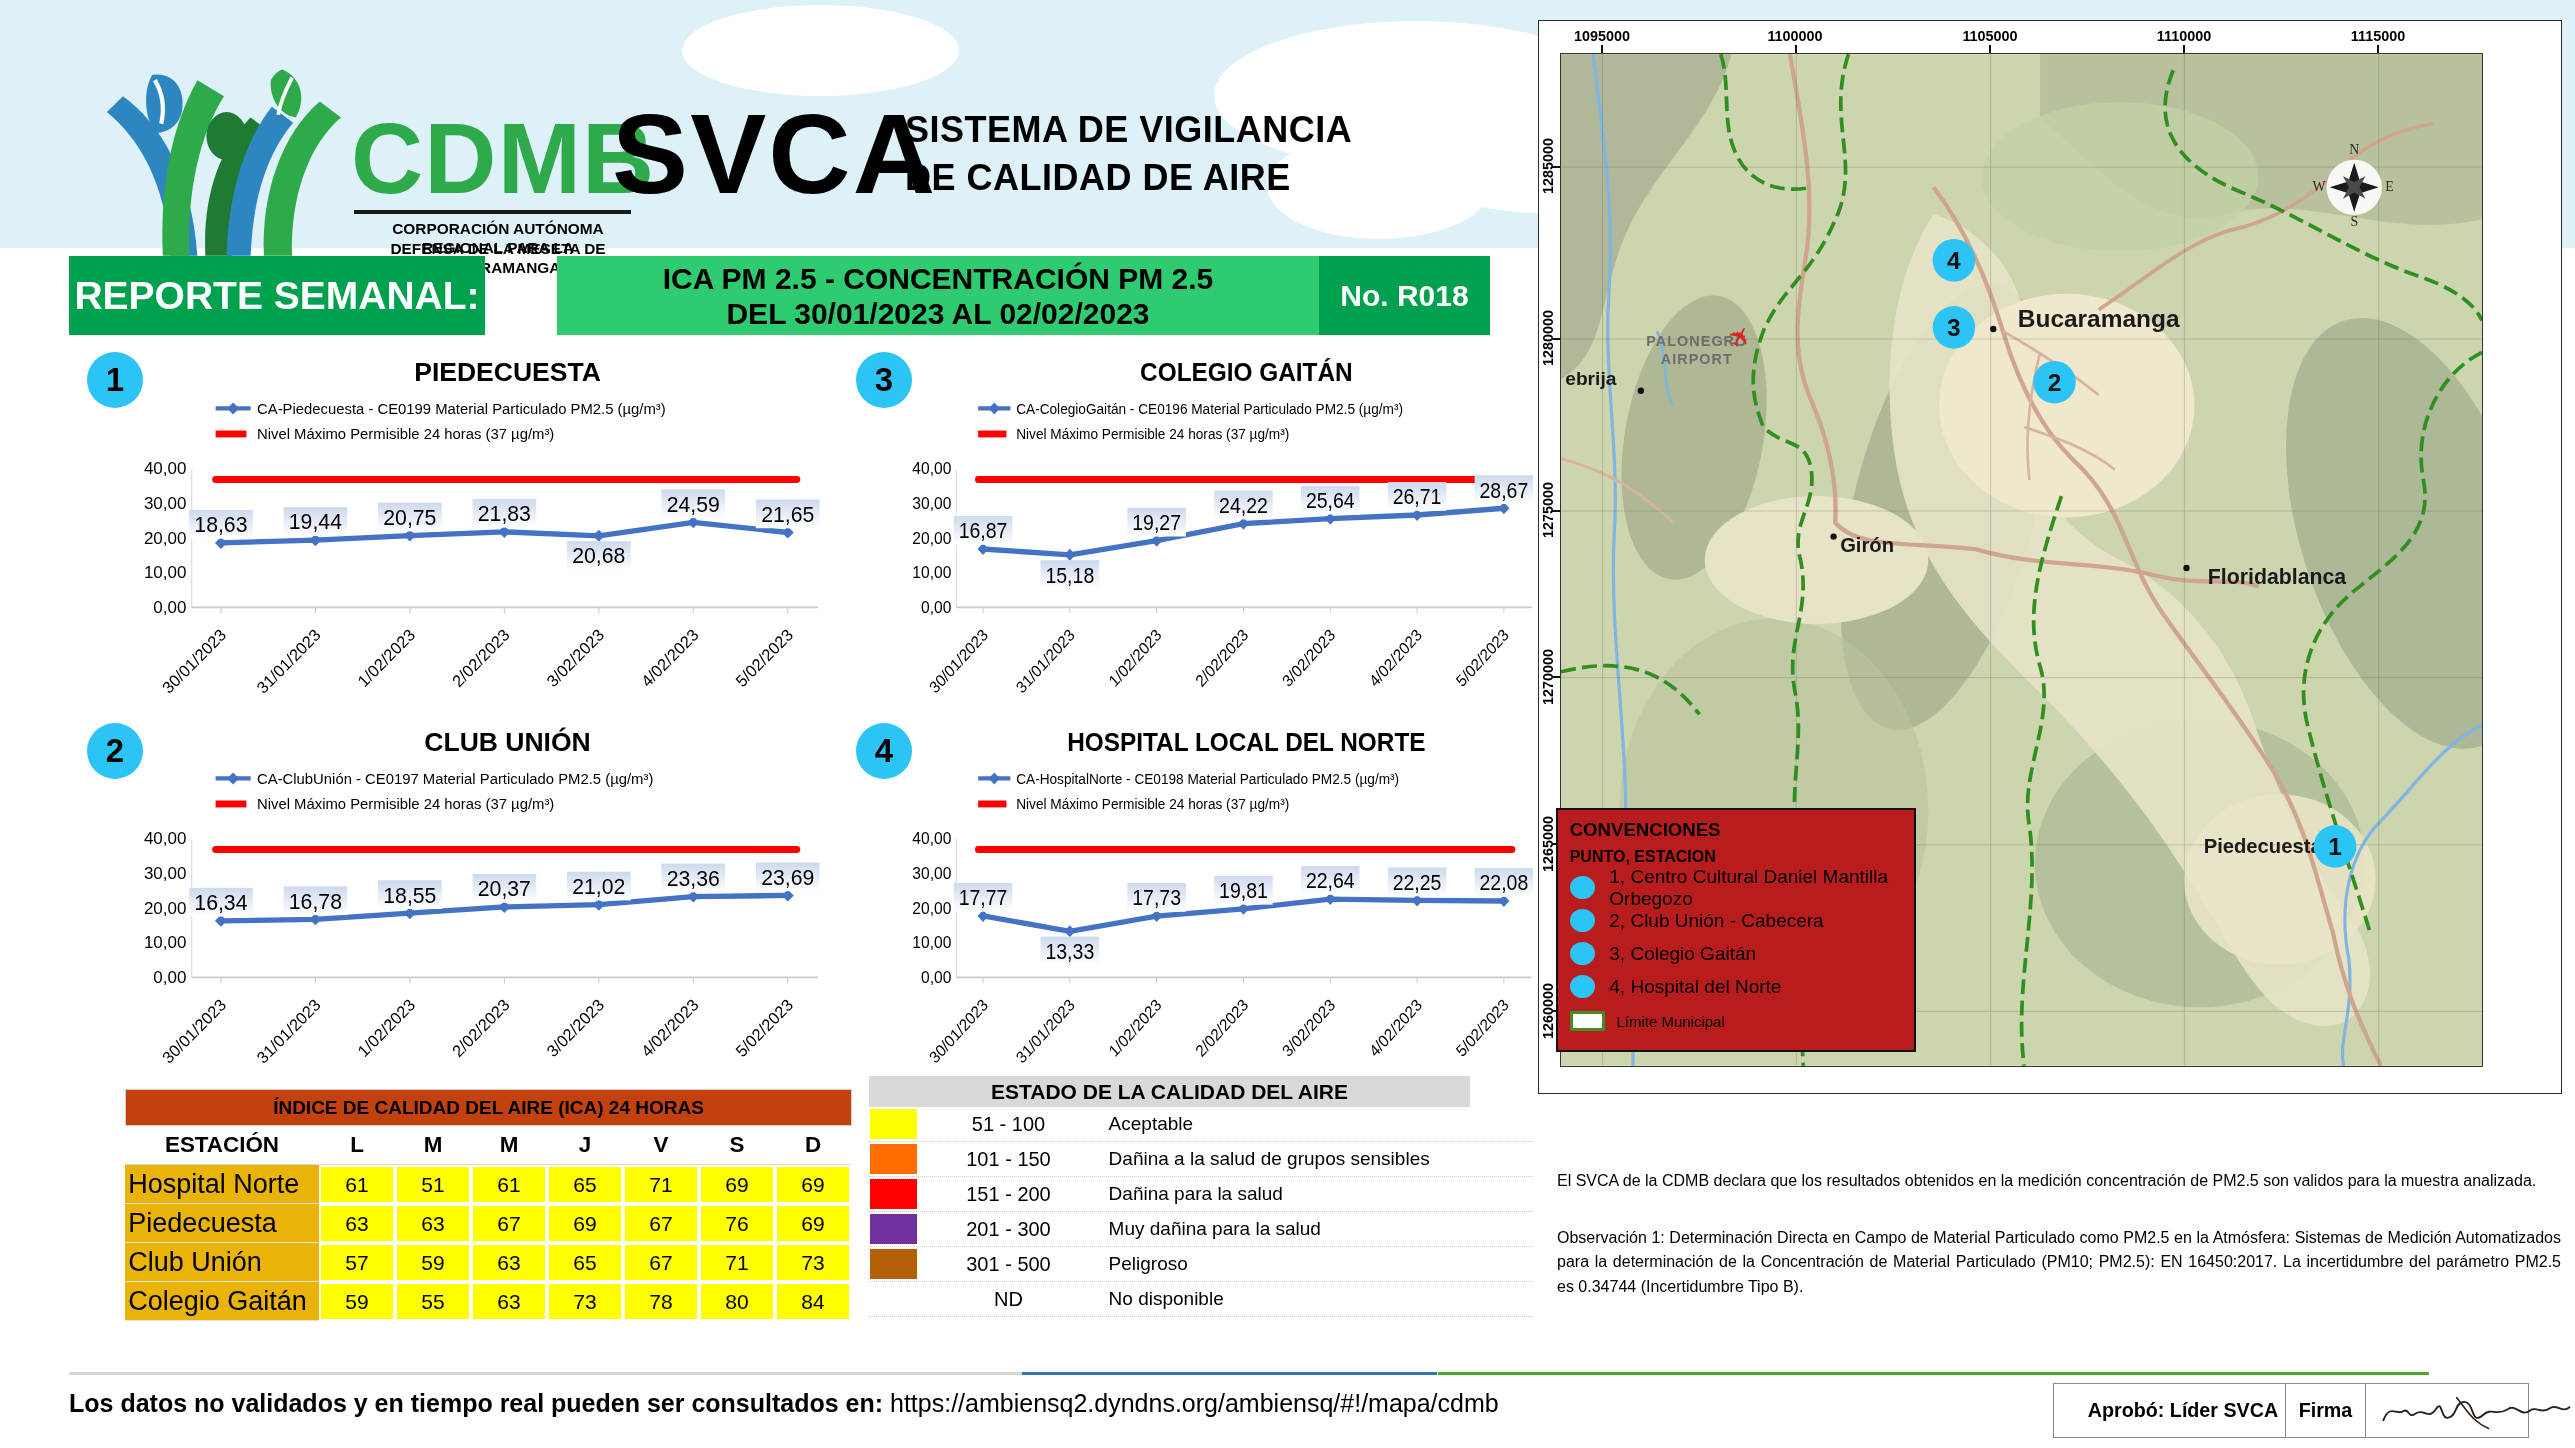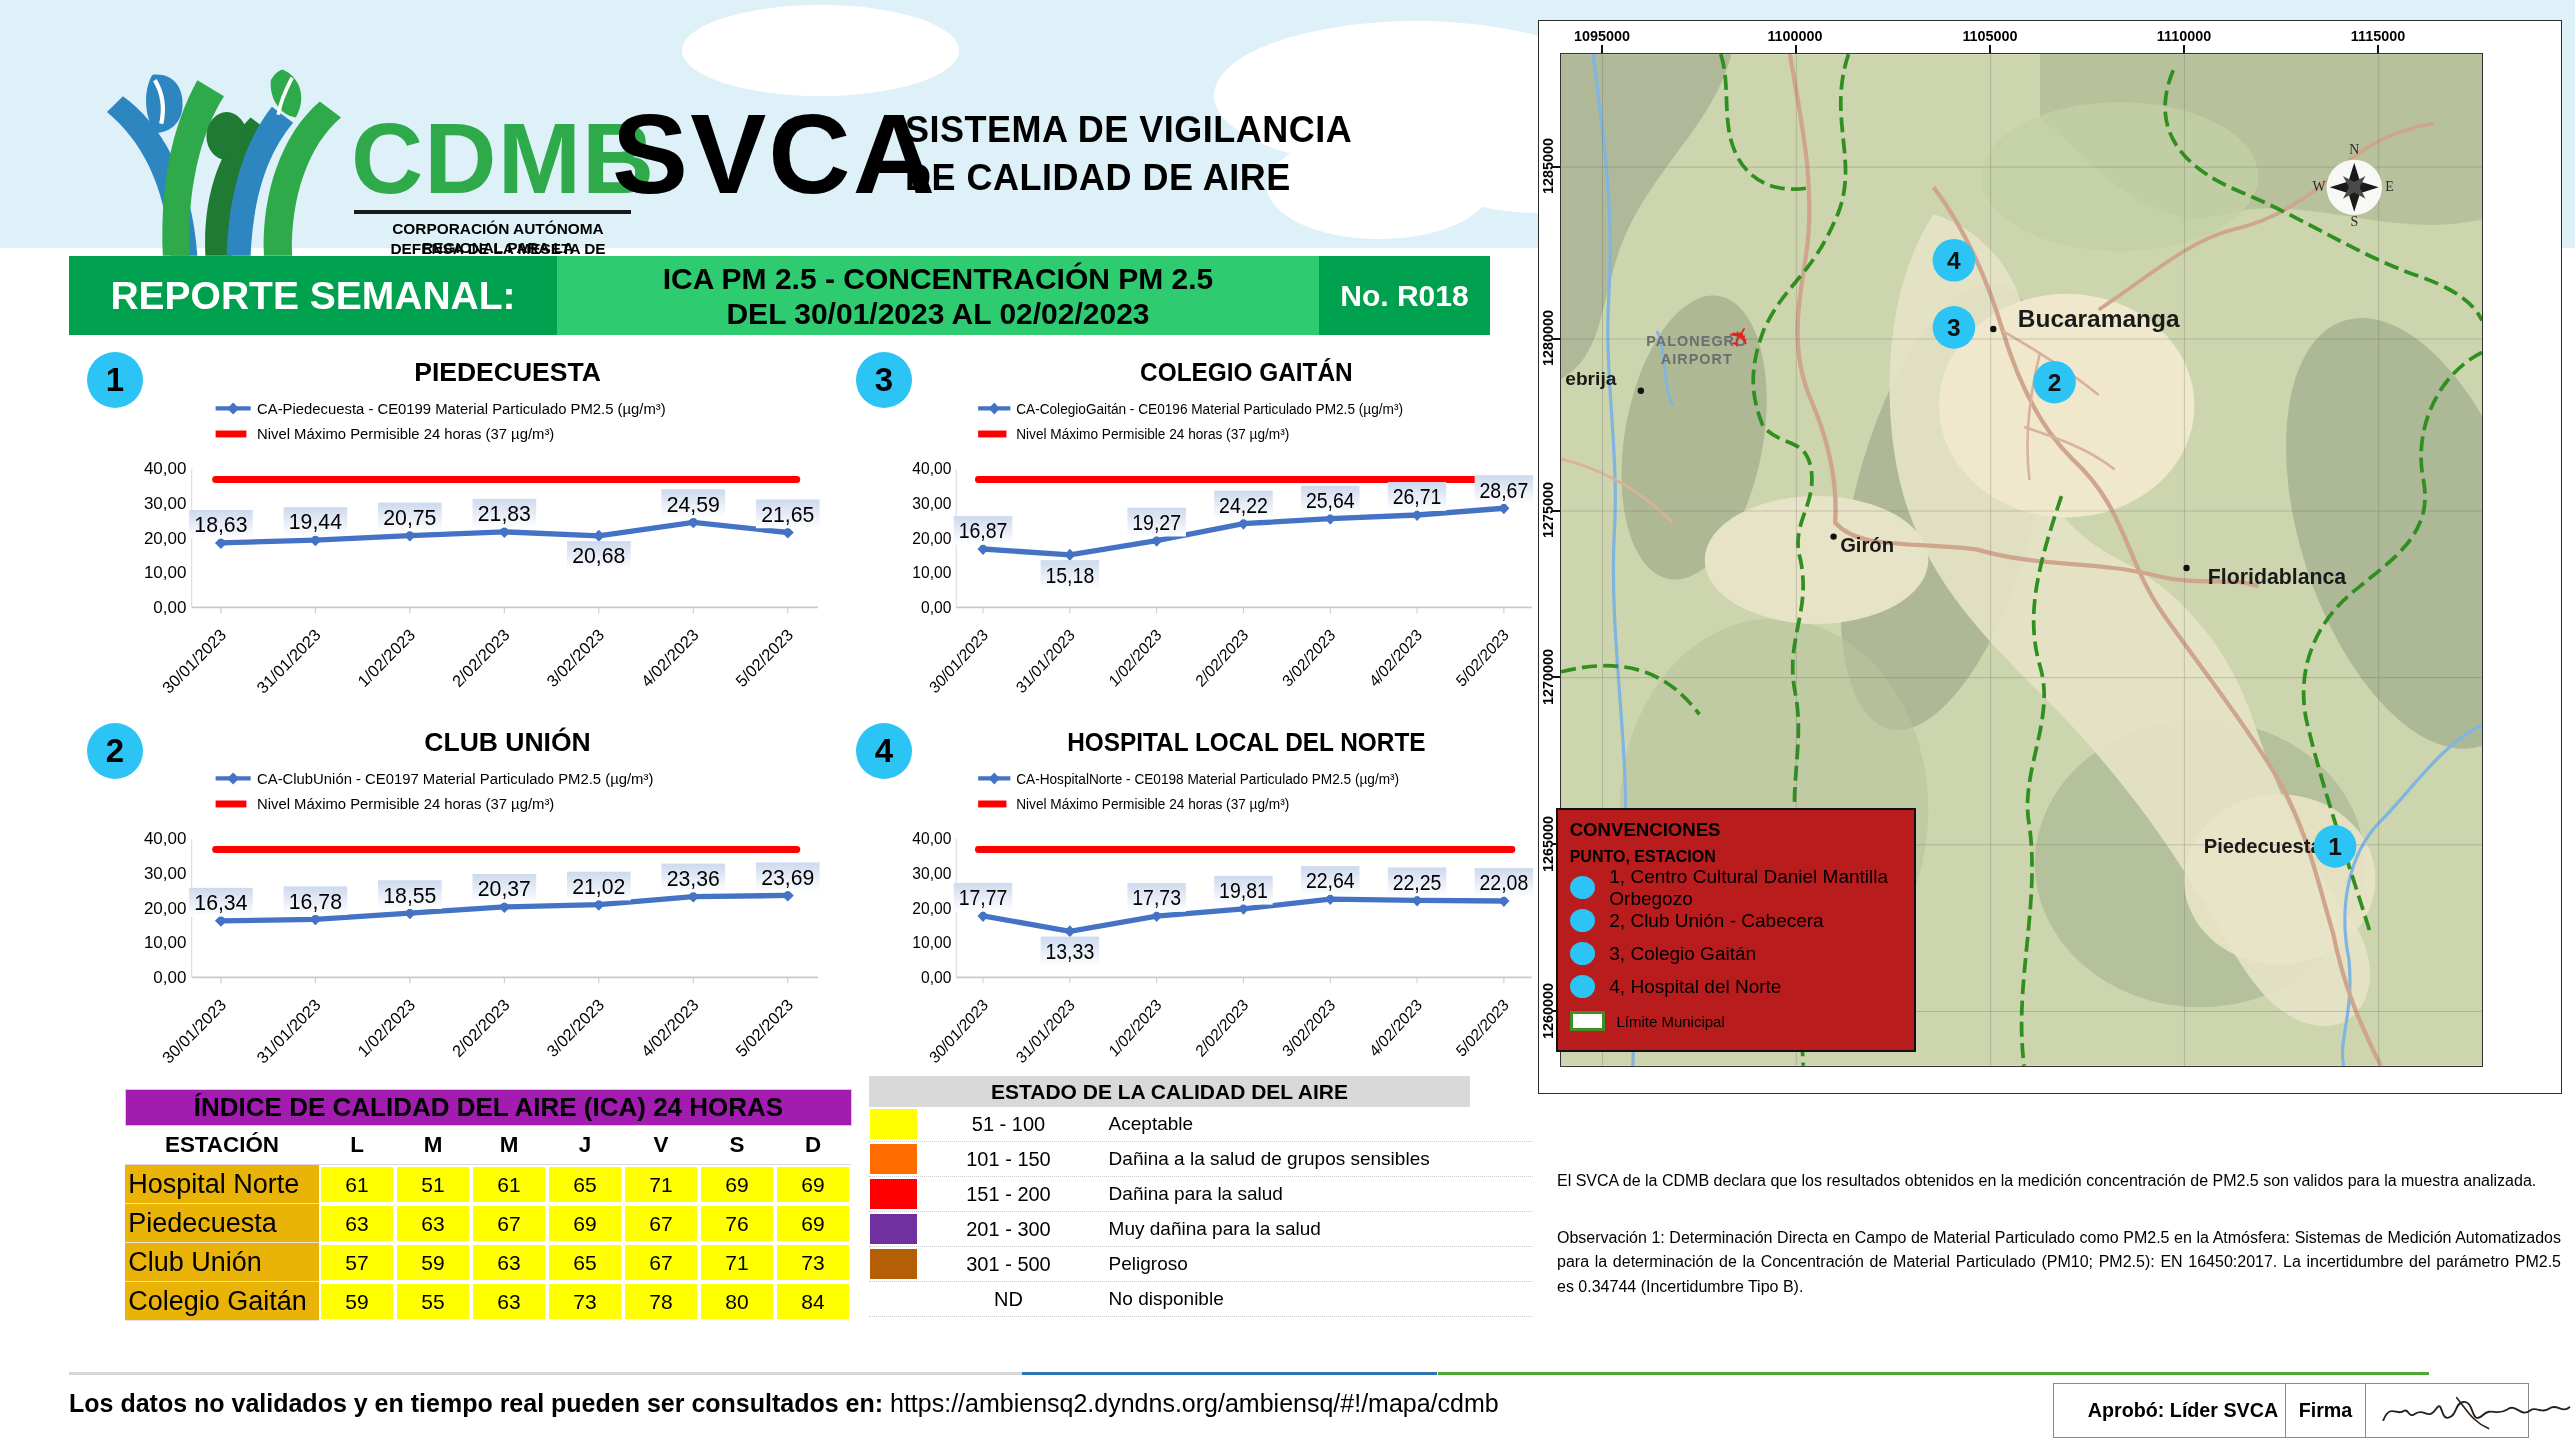--- a/index.html
+++ b/index.html
@@ -11,33 +11,33 @@
   .cloud{background:#ffffff;border-radius:50%;}
   
   .brand-figures{left:91px;top:64px;}
   .brand-word{left:351px;top:101px;font-size:100px;font-weight:bold;color:#2faa4a;letter-spacing:1.1px;}
   .brand-rule{left:354px;top:210px;width:277px;height:3.7px;background:#1a1a1a;}
   .brand-tag{left:354px;width:288px;font-size:15.4px;font-weight:bold;line-height:19px;text-align:center;}
   .acronym{left:612px;top:88px;font-size:114px;font-weight:900;letter-spacing:2.1px;}
   .sysname{left:905px;font-size:36px;font-weight:800;letter-spacing:0.5px;}
   
   .banner-seg{top:256px;height:79px;display:flex;align-items:center;justify-content:center;}
-  .banner-left{left:69px;width:488px;background:#00a14e;}
+  .banner-left{left:69px;width:416px;background:#00a14e;}
   .banner-mid{left:557px;width:762px;background:#2ecb70;flex-direction:column;}
   .banner-right{left:1319px;width:171px;background:#00a14e;}
   .banner-left span{color:#fff;font-size:39px;font-weight:800;}
   .banner-mid span{color:#000;font-size:30px;font-weight:800;line-height:35px;}
   .banner-right span{color:#fff;font-size:30px;font-weight:800;}
   
   .badge{width:56px;height:56px;border-radius:28px;background:#2cc4f4;display:flex;align-items:center;justify-content:center;
          font-size:33px;font-weight:bold;color:#000;}
   
   #ica{left:125px;top:1089px;width:727px;}
-  .ica-title{width:727px;height:37px;background:#a21caf;display:flex;align-items:center;justify-content:center;
-             font-size:26px;font-weight:bold;border:1.1px solid #cfcfcf;box-sizing:border-box;}
+  .ica-title{width:727px;height:37px;background:#c2410c;display:flex;align-items:center;justify-content:center;
+             font-size:19px;font-weight:bold;border:1.1px solid #cfcfcf;box-sizing:border-box;}
   .ica-grid{display:grid;grid-template-columns:194px repeat(7,76px);}
   .ica-h{height:38px;display:flex;align-items:center;justify-content:center;font-size:22.4px;font-weight:bold;background:#fff;border-bottom:1.6px solid #d9d9d9;}
   .ica-station{height:39px;display:flex;align-items:center;font-size:27px;background:#eab308;border-bottom:1.1px solid #e3e3e3;padding-left:3.2px;box-sizing:border-box;}
   .ica-val{height:39px;display:flex;align-items:center;justify-content:center;font-size:21px;background:#ffff00;border:2.1px solid #ffffff;box-sizing:border-box;}
   #estado{left:869px;top:1076px;}
   .est-title{width:601px;height:31px;background:#d9d9d9;display:flex;align-items:center;justify-content:center;
              font-size:21px;font-weight:bold;}
   .est-row{display:grid;grid-template-columns:49px 181px 434px;height:34px;border-bottom:0.5px dotted #cccccc;}
   .est-sw{margin:1.6px 1.1px;}
   .est-range{display:flex;align-items:center;justify-content:center;font-size:20px;}

